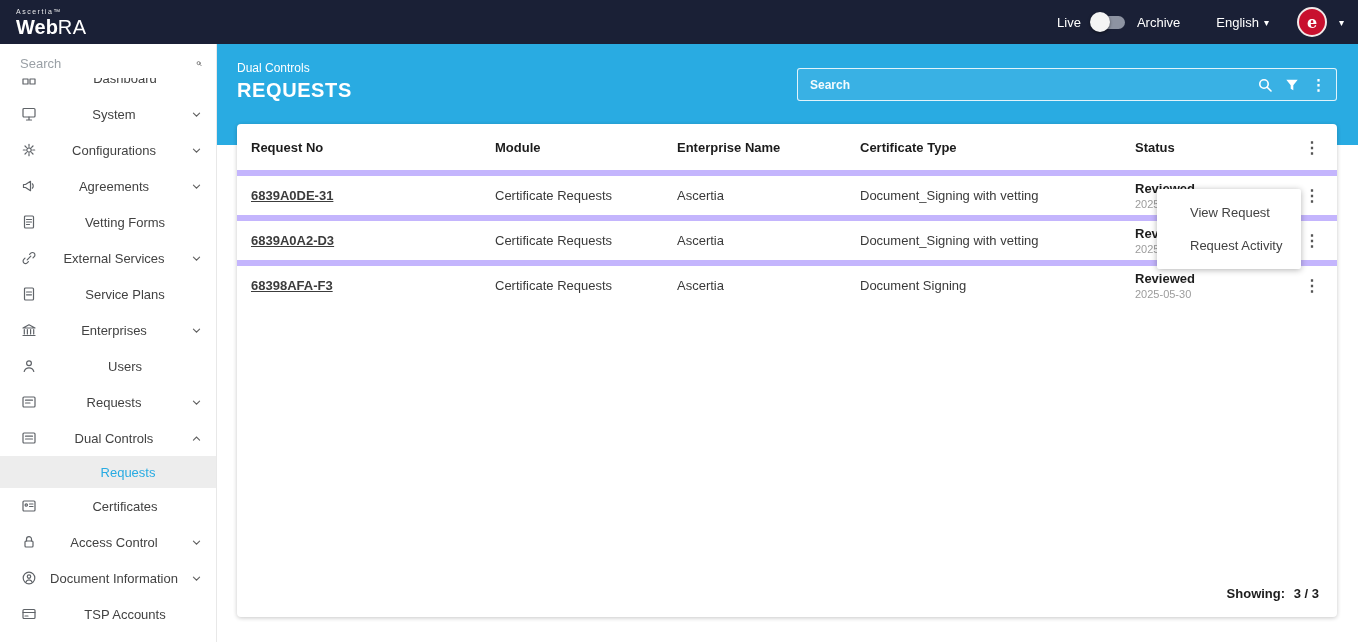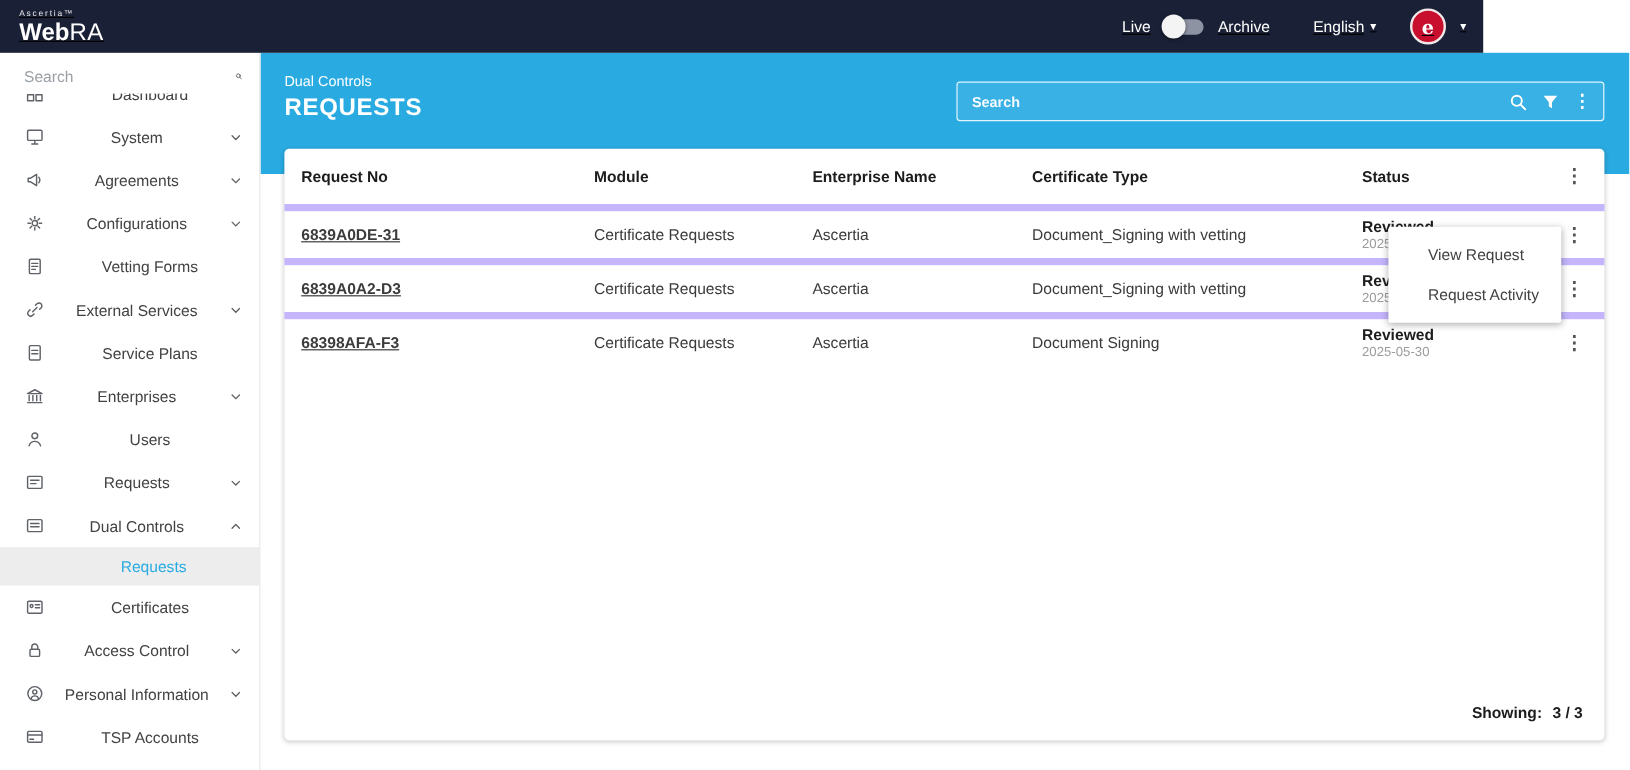--- a/index.html
+++ b/index.html
@@ -1,22 +1,22 @@
 <!DOCTYPE html>
 <html><head>
 <meta charset="utf-8">
 <style>
   * { margin:0; padding:0; box-sizing:border-box; }
   body { font-family:"Liberation Sans", sans-serif; background:#fff; }
   .screen { position:relative; width:1358px; height:642px; overflow:hidden; background:#fff; }
 
   
-  .topbar { position:absolute; top:0; left:0; width:1236px; height:44px;
+  .topbar { position:absolute; top:0; left:0; width:1358px; height:44px;
             background:#1a2036; display:flex; align-items:center; justify-content:space-between;
-            padding:0 14px 0 16px; z-index:30;text-decoration:underline; }
+            padding:0 14px 0 16px; z-index:30; }
   .brand { color:#fff; line-height:1; cursor:pointer; }
   .brand-top { display:block; font-size:7px; letter-spacing:1.5px; margin-bottom:2px; opacity:.9; }
   .brand-main { font-size:20px; }
   .brand-main b { font-weight:700; }
   .brand-main span { font-weight:300; letter-spacing:.5px; }
   .topbar-right { display:flex; align-items:center; gap:12px; color:#fff; font-size:13px; }
   .toggle { position:relative; width:32px; height:13px; background:#8d93a2; border-radius:7px; display:inline-block; cursor:pointer; }
   .toggle .knob { position:absolute; left:-3px; top:-3.5px; width:20px; height:20px; border-radius:50%;
                   background:#f4f4f4; box-shadow:0 1px 3px rgba(0,0,0,.5); }
   .lang { display:flex; align-items:center; gap:5px; cursor:pointer; margin-left:24px; }
@@ -141,40 +141,40 @@
         <span class="nav-chevron">
             <svg class="chev" width="11" height="11" viewBox="0 0 16 16">
               <path d="M3.5 6l4.5 4.5L12.5 6"></path>
             </svg>
           </span>
       </div>
 
       <div class="nav-item">
         <span class="nav-icon">
             <svg class="stroke" width="16" height="16" viewBox="0 0 16 16">
+              <circle cx="8" cy="8" r="2.2"></circle>
+              <path d="M8 2.3v2M8 11.7v2M2.3 8h2M11.7 8h2M4 4l1.4 1.4M10.6 10.6L12 12M12 4l-1.4 1.4M5.4 10.6L4 12"></path>
+            </svg>
+          </span>
+        <span class="nav-label">Configurations</span>
+        <span class="nav-chevron">
+            <svg class="chev" width="11" height="11" viewBox="0 0 16 16">
+              <path d="M3.5 6l4.5 4.5L12.5 6"></path>
+            </svg>
+          </span>
+      </div>
+
+      <div class="nav-item">
+        <span class="nav-icon">
+            <svg class="stroke" width="16" height="16" viewBox="0 0 16 16">
               <path d="M2.5 6.5v3h2l5 3.2V3.3l-5 3.2z"></path>
               <path d="M11.3 5.8a3.1 3.1 0 010 4.4"></path>
             </svg>
           </span>
         <span class="nav-label">Agreements</span>
-        <span class="nav-chevron">
-            <svg class="chev" width="11" height="11" viewBox="0 0 16 16">
-              <path d="M3.5 6l4.5 4.5L12.5 6"></path>
-            </svg>
-          </span>
-      </div>
-
-      <div class="nav-item">
-        <span class="nav-icon">
-            <svg class="stroke" width="16" height="16" viewBox="0 0 16 16">
-              <circle cx="8" cy="8" r="2.2"></circle>
-              <path d="M8 2.3v2M8 11.7v2M2.3 8h2M11.7 8h2M4 4l1.4 1.4M10.6 10.6L12 12M12 4l-1.4 1.4M5.4 10.6L4 12"></path>
-            </svg>
-          </span>
-        <span class="nav-label">Configurations</span>
         <span class="nav-chevron">
             <svg class="chev" width="11" height="11" viewBox="0 0 16 16">
               <path d="M3.5 6l4.5 4.5L12.5 6"></path>
             </svg>
           </span>
       </div>
 
       <div class="nav-item">
         <span class="nav-icon">
             <svg class="stroke" width="16" height="16" viewBox="0 0 16 16">
@@ -298,21 +298,21 @@
       </div>
 
       <div class="nav-item">
         <span class="nav-icon">
             <svg class="stroke" width="16" height="16" viewBox="0 0 16 16">
               <circle cx="8" cy="8" r="5.8"></circle>
               <circle cx="8" cy="6.6" r="1.7"></circle>
               <path d="M4.8 12.2c.6-1.6 1.9-2.3 3.2-2.3s2.6.7 3.2 2.3"></path>
             </svg>
           </span>
-        <span class="nav-label">Personal Information</span>
+        <span class="nav-label">Document Information</span>
         <span class="nav-chevron">
             <svg class="chev" width="11" height="11" viewBox="0 0 16 16">
               <path d="M3.5 6l4.5 4.5L12.5 6"></path>
             </svg>
           </span>
       </div>
 
       <div class="nav-item">
         <span class="nav-icon">
             <svg class="stroke" width="16" height="16" viewBox="0 0 16 16">

